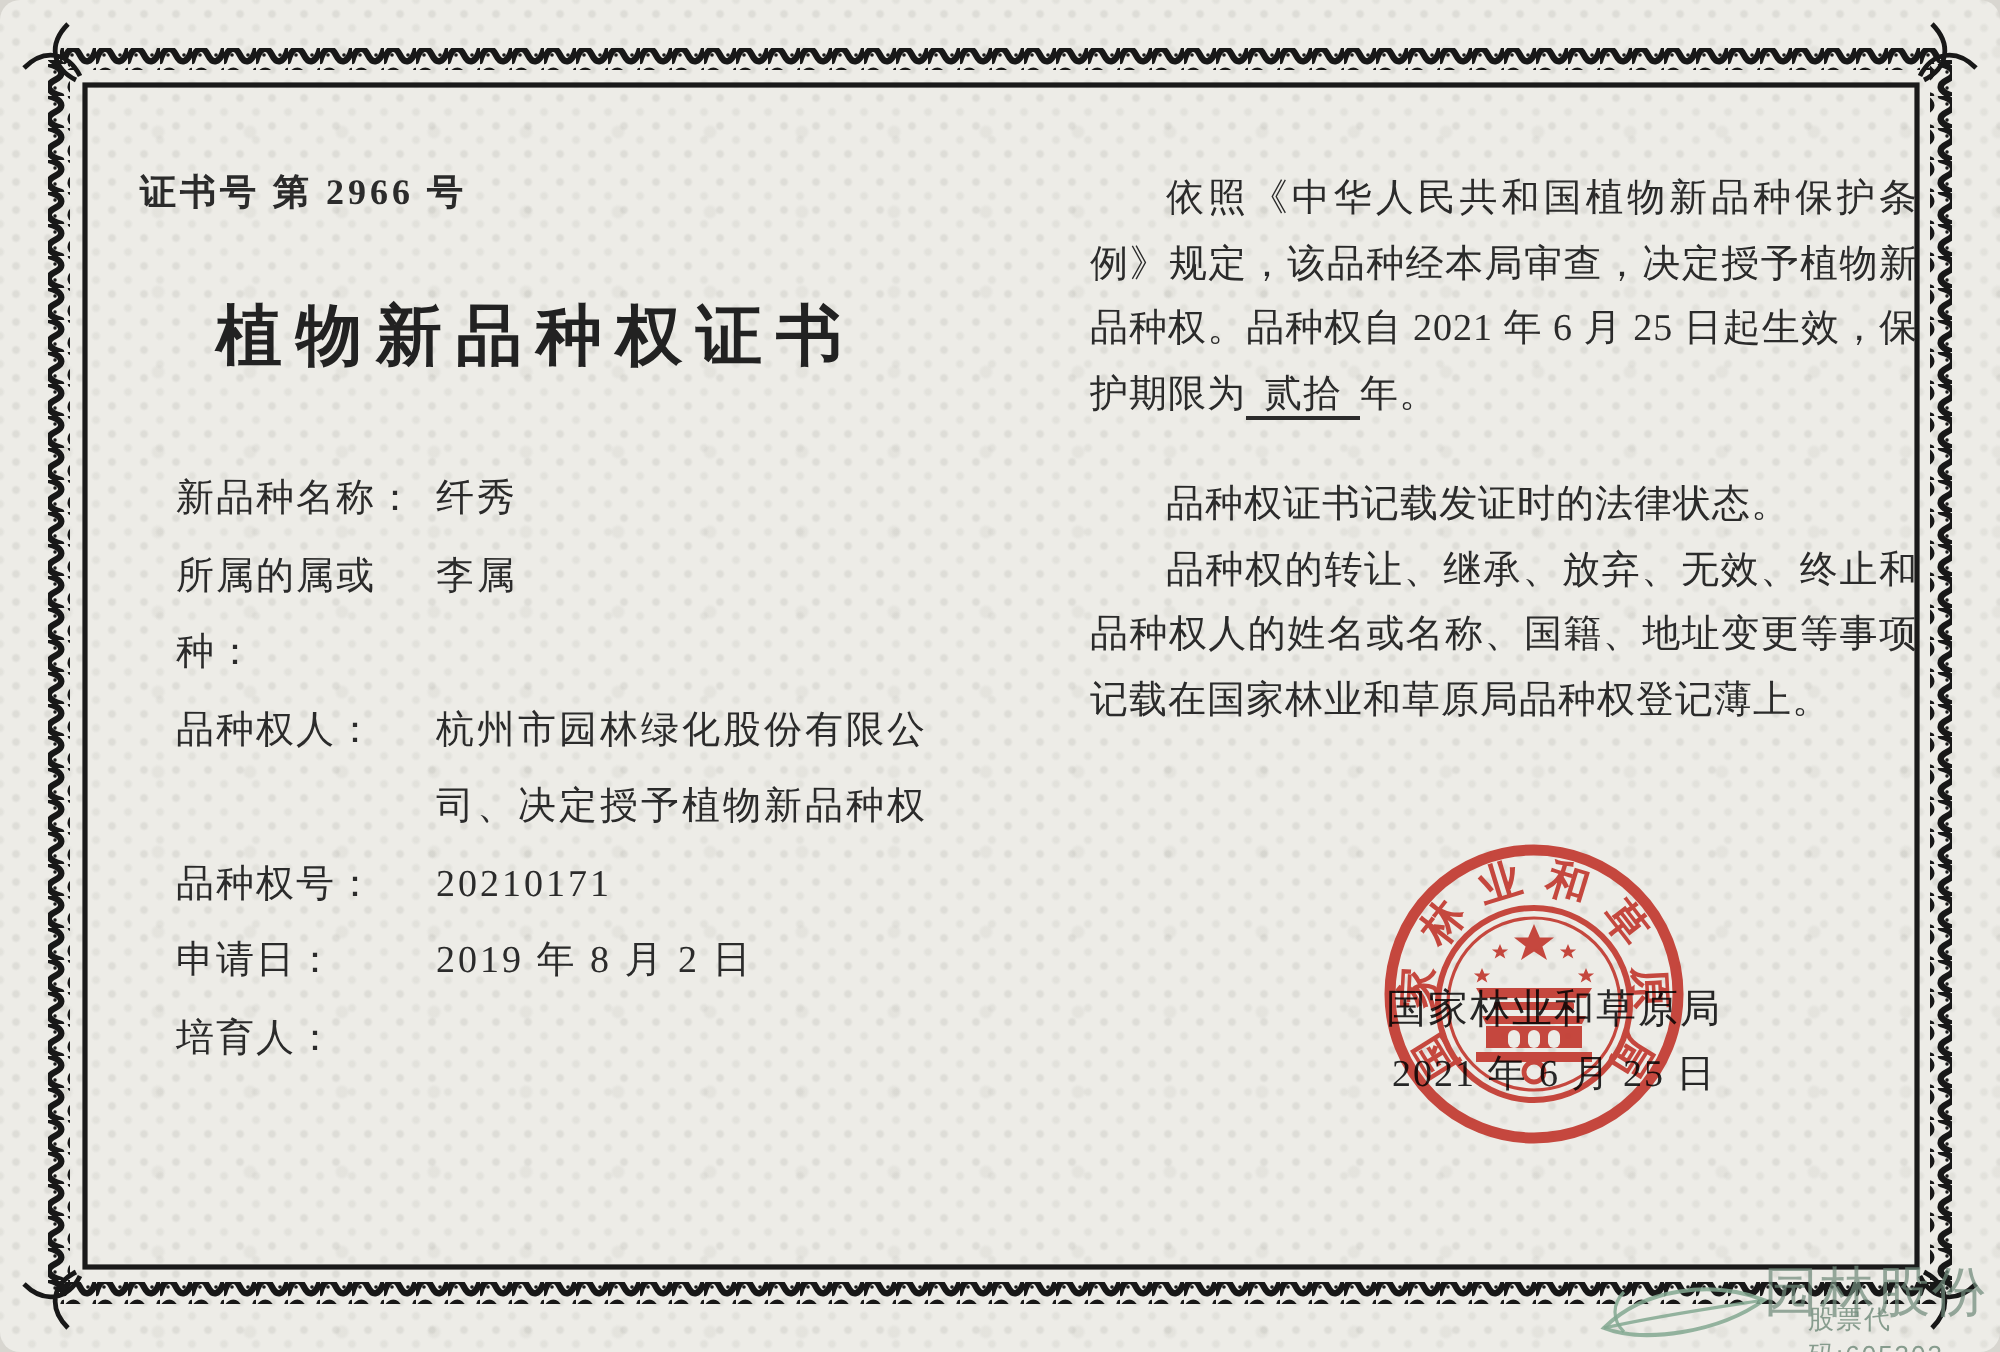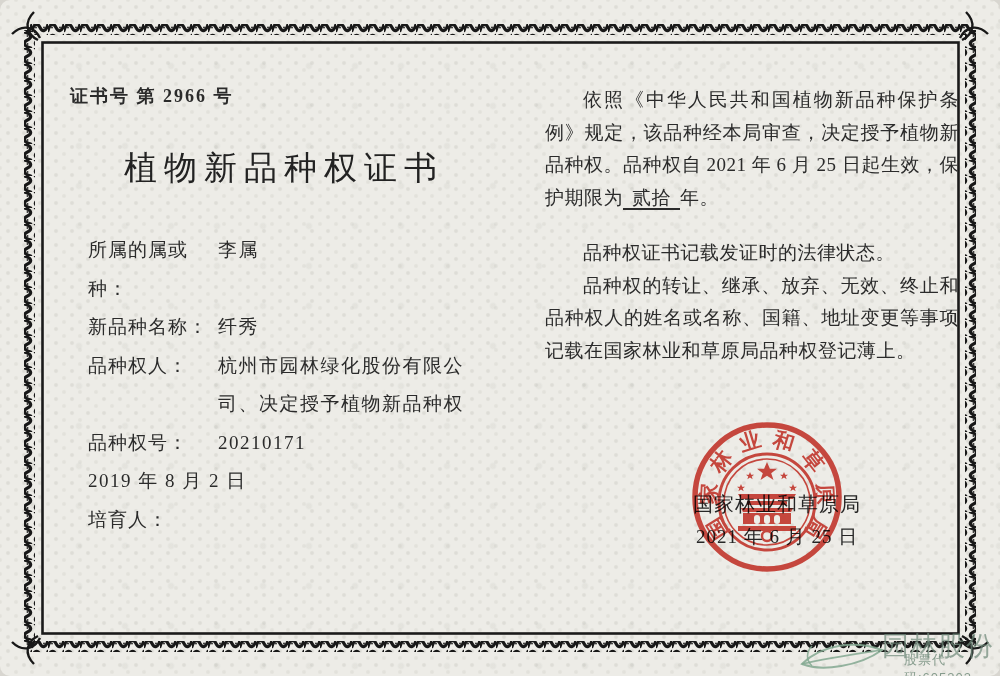--- a/index.html
+++ b/index.html
@@ -22,23 +22,23 @@
     border-radius:10px;
   }
   .border-svg{position:absolute;left:0;top:0;z-index:1;}
   .content{position:absolute;left:0;top:0;width:1000px;height:676px;z-index:2;}
 
   .cert-number{
     position:absolute;left:70px;top:84px;
     font-size:18px;letter-spacing:2px;font-weight:bold;color:#2b2b2b;
   }
   .cert-title{
-    position:absolute;left:124px;top:146px;
+    position:absolute;left:108px;top:146px;
     font-family:"Liberation Sans","DejaVu Sans",sans-serif;
-    font-size:33px;font-weight:normal;letter-spacing:7px;color:#222;
+    font-size:33px;font-weight:bold;letter-spacing:7px;color:#222;
   }
 
   .fields{position:absolute;left:88px;top:231px;width:400px;}
   .frow{display:flex;align-items:flex-start;}
   .flabel{
     width:130px;flex:0 0 130px;
     font-size:19px;line-height:38.5px;letter-spacing:1px;color:#2b2b2b;
   }
   .fvalue{
     width:268px;
@@ -117,36 +117,37 @@
   </svg>
 
   <div class="content">
 
     <div class="cert-number">证书号  第 2966 号</div>
 
     <div class="cert-title">植物新品种权证书</div>
 
     <div class="fields">
       <div class="frow">
+        <span class="flabel">新品种名称：</span>
+        <span class="fvalue">纤秀</span>
+      </div>
+      <div class="frow">
         <span class="flabel">所属的属或种：</span>
         <span class="fvalue">李属</span>
       </div>
       <div class="frow">
-        <span class="flabel">新品种名称：</span>
-        <span class="fvalue">纤秀</span>
-      </div>
-      <div class="frow">
         <span class="flabel">品种权人：</span>
         <span class="fvalue">杭州市园林绿化股份有限公司、决定授予植物新品种权</span>
       </div>
       <div class="frow">
         <span class="flabel">品种权号：</span>
         <span class="fvalue">20210171</span>
       </div>
       <div class="frow">
+        <span class="flabel">申请日：</span>
         <span class="fvalue">2019 年 8 月 2 日</span>
       </div>
       <div class="frow">
         <span class="flabel">培育人：</span>
       </div>
     </div>
 
     <div class="right-col">
       <p><span>依照《中华人民共和国植物新品种保护条例》规定，该品种经本局审查，决定授予植物新品种权。品种权自 2021 年 6 月 25 日起生效，保护期限为</span><span class="u-line">贰拾</span><span>年。</span></p>
       <p class="p2">品种权证书记载发证时的法律状态。</p>

